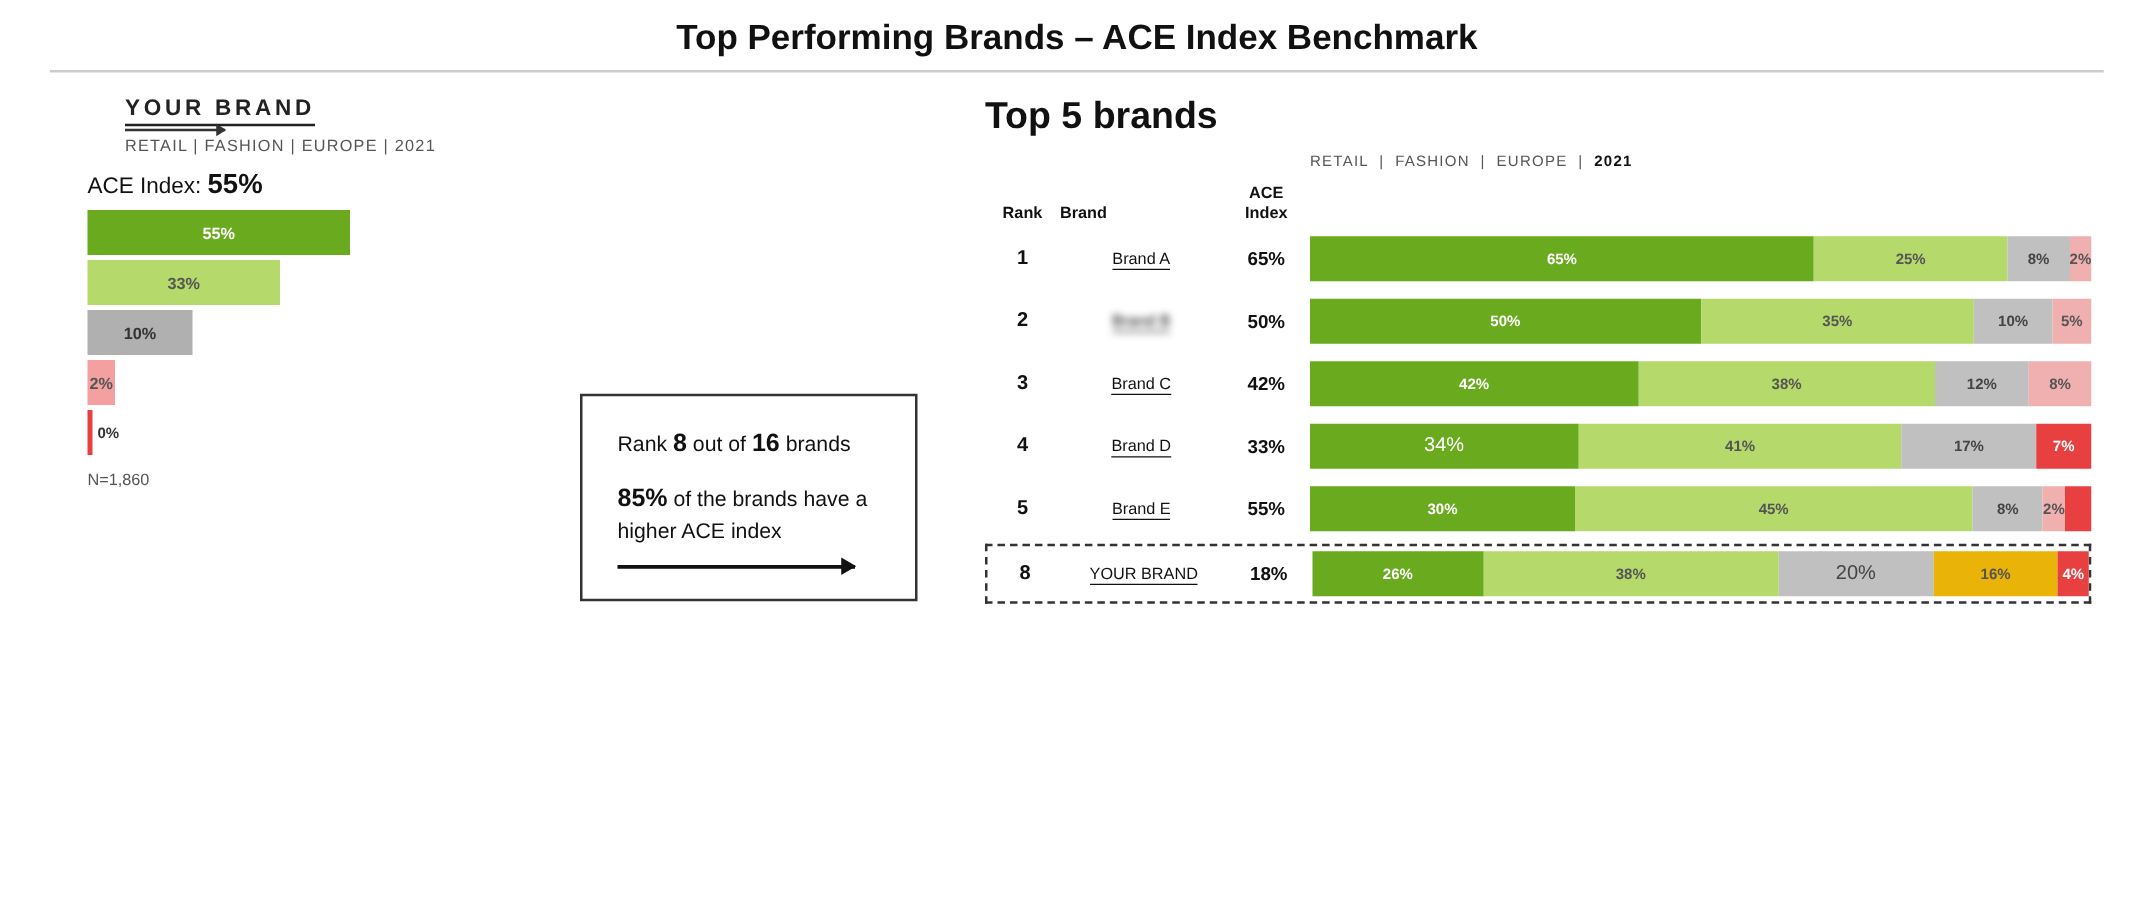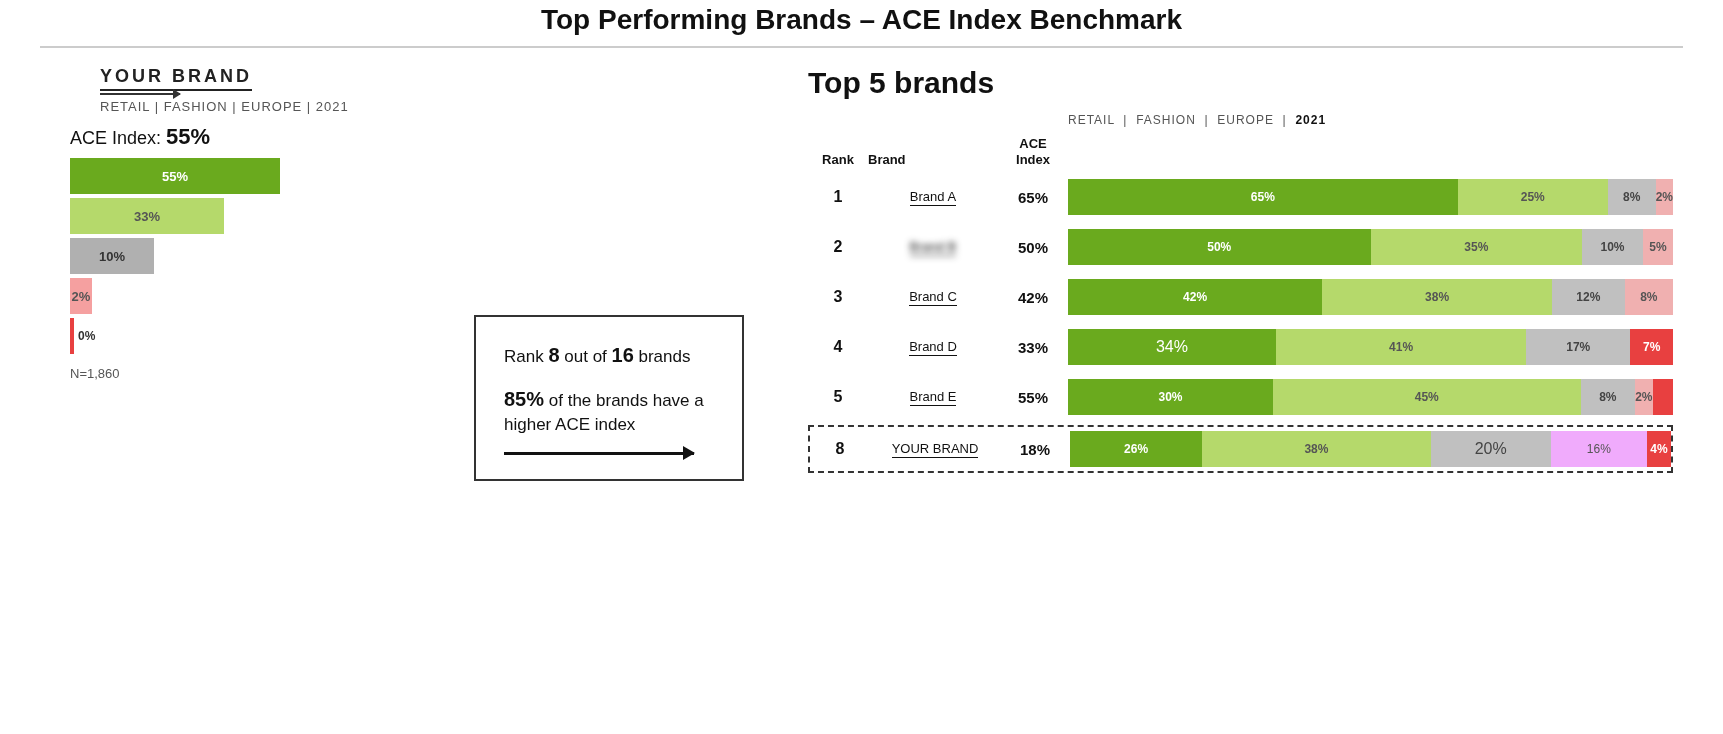--- a/index.html
+++ b/index.html
@@ -7,40 +7,40 @@
       background: #fff;
       font-family: Arial, sans-serif;
       width: 1723px;
       height: 734px;
       overflow: hidden;
       position: relative;
     }
     .page-container {
       width: 1723px;
       height: 734px;
-      padding: 4px 40px;
+      padding: 14px 40px;
       display: flex;
       flex-direction: column;
     }
     .title {
       font-size: 28px;
       font-weight: bold;
       text-align: center;
       margin-bottom: 10px;
       color: #111;
     }
     .divider {
       border: none;
       border-top: 2px solid #ccc;
       margin-bottom: 18px;
     }
     .main-content {
       display: flex;
       flex: 1;
-      gap: 14px;
+      gap: 4px;
     }
     
     .left-panel {
       width: 420px;
       flex-shrink: 0;
       padding: 0 20px;
       display: flex;
       flex-direction: column;
     }
     .brand-name-box {
@@ -370,21 +370,21 @@
             </div>
           </div>
           <div class="data-row your-brand-row">
             <div class="rank-cell">8</div>
             <div class="brand-cell"><span class="brand-underline">YOUR BRAND</span></div>
             <div class="ace-cell">18%</div>
             <div class="bars-cell">
               <div class="seg" style="flex: 22 1 0%; background: rgb(106, 170, 30); color: rgb(255, 255, 255); font-size: 12px; font-weight: bold;">26%</div>
               <div class="seg" style="flex: 38 1 0%; background: rgb(181, 217, 107); color: rgb(85, 85, 85); font-size: 12px; font-weight: bold;">38%</div>
               <div class="seg" style="flex: 20 1 0%; background: rgb(192, 192, 192); color: rgb(68, 68, 68); font-size: 16px; font-weight: normal;">20%</div>
-              <div class="seg" style="flex: 16 1 0%; background: #f0abfc; color: rgb(85, 85, 85); font-size: 12px; font-weight: normal;">16%</div>
+              <div class="seg" style="flex: 16 1 0%; background: #eab308; color: rgb(85, 85, 85); font-size: 12px; font-weight: bold;">16%</div>
               <div class="seg" style="flex: 4 1 0%; background: rgb(232, 64, 64); color: rgb(255, 255, 255); font-size: 12px; font-weight: bold;">4%</div>
             </div>
           </div>
         </div>
     </div>
 
   </div>
 </div>
 
 </body></html>

